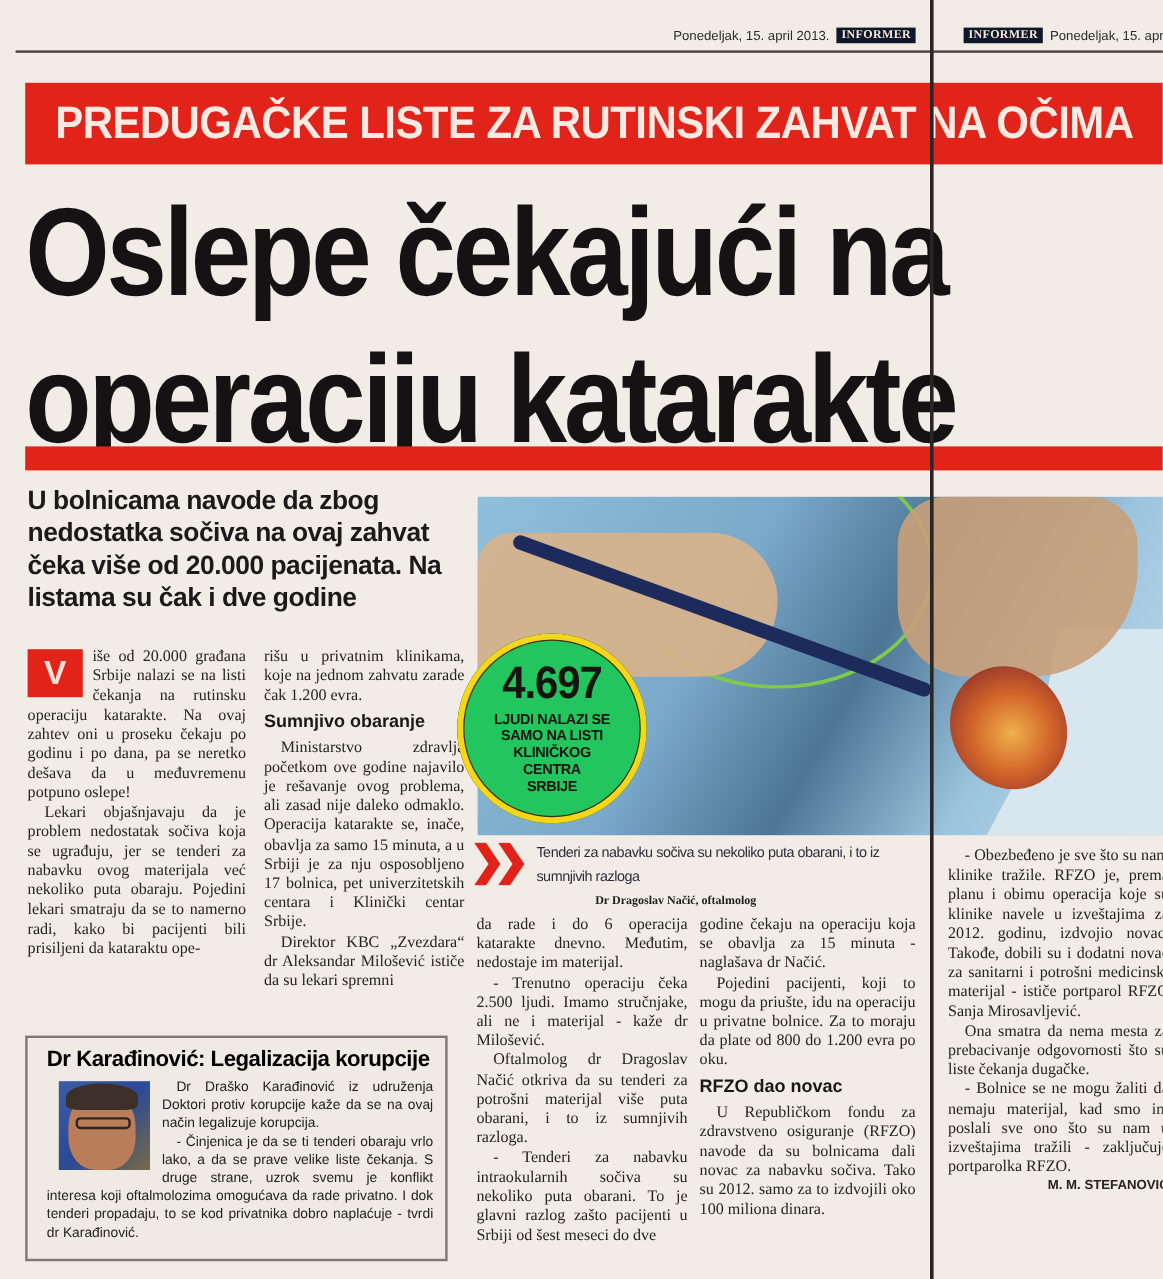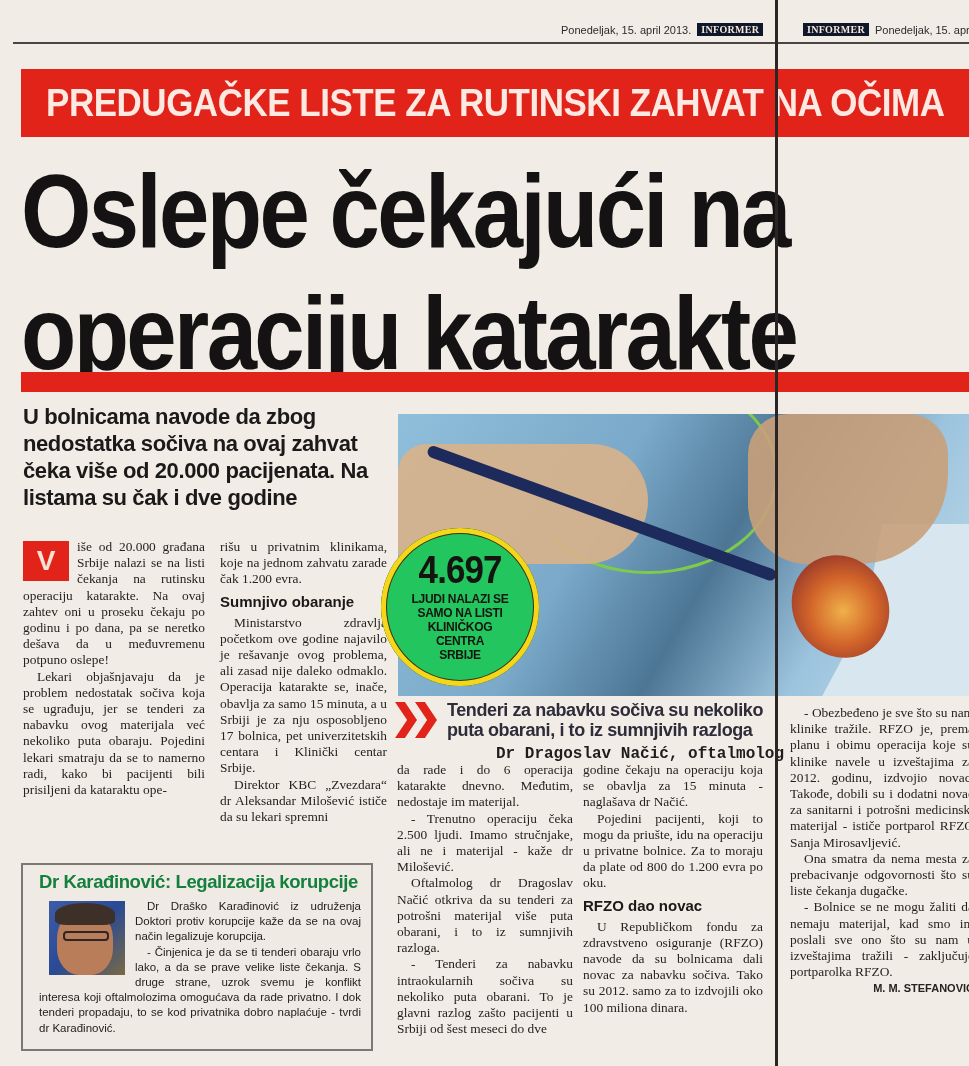--- a/index.html
+++ b/index.html
@@ -118,26 +118,26 @@
     display: flex; gap: 6px;
   }
   .pull-icon { width: 46px; height: 40px; position: relative; flex: none; }
   .pull-icon::before, .pull-icon::after {
     content: ""; position: absolute; top: 2px; width: 22px; height: 36px; background: #e2231a;
     clip-path: polygon(0 0, 45% 0, 100% 50%, 45% 100%, 0 100%, 55% 50%);
   }
   .pull-icon::before { left: 0; }
   .pull-icon::after { left: 20px; }
   .pull-text {
-    font-family: "Liberation Sans", sans-serif; font-weight: bold; font-size: 18px;
+    font-family: "Liberation Sans", sans-serif; font-weight: normal; font-size: 12px;
     line-height: 20px; color: #2f2c3a; letter-spacing: -0.4px;
   }
   .pull-attrib {
     position: absolute; left: 440px; top: 745px;
-    font-family: Liberation Mono, monospace; font-weight: bold; font-size: 16px; color: #1e1c1c; padding-left: 43px;
+    font-family: Liberation Serif, serif; font-weight: bold; font-size: 10px; color: #1e1c1c; padding-left: 43px;
   }
 
   
   .col {
     position: absolute; font-size: 13.4px; line-height: 16.2px; text-align: justify;
     hyphens: manual; color: #26221f;
   }
   .col p { text-indent: 14px; }
   .col p.noindent { text-indent: 0; }
   .col h3 {
@@ -157,21 +157,21 @@
   .col5 { left: 777px; top: 705px; width: 184px; }
   .byline { font-family: "Liberation Sans", sans-serif; font-weight: bold; font-size: 11px; float: right; }
 
   
   .sidebar-box {
     position: absolute; left: 8px; top: 863px; width: 352px; height: 188px;
     border: 2px solid #7d7874; background: #efebe4; padding: 6px 10px 0 16px;
   }
   .sidebar-box h2 {
     font-family: "Liberation Sans", sans-serif; font-weight: bold; font-size: 18.5px;
-    color: #15803d; line-height: 22px; letter-spacing: -0.4px; white-space: nowrap;
+    color: #000000; line-height: 22px; letter-spacing: -0.4px; white-space: nowrap;
   }
   .sidebar-body {
     font-family: "Liberation Sans", sans-serif; font-size: 11.5px; line-height: 15.2px;
     color: #242120; margin-top: 6px; text-align: justify;
   }
   .sidebar-body p { text-indent: 12px; }
   .portrait {
     float: left; width: 76px; height: 74px; margin: 2px 10px 2px 10px; position: relative;
     background: linear-gradient(135deg, #3c5ca8 0%, #2a4a95 50%, #7a6a44 100%);
     overflow: hidden;

